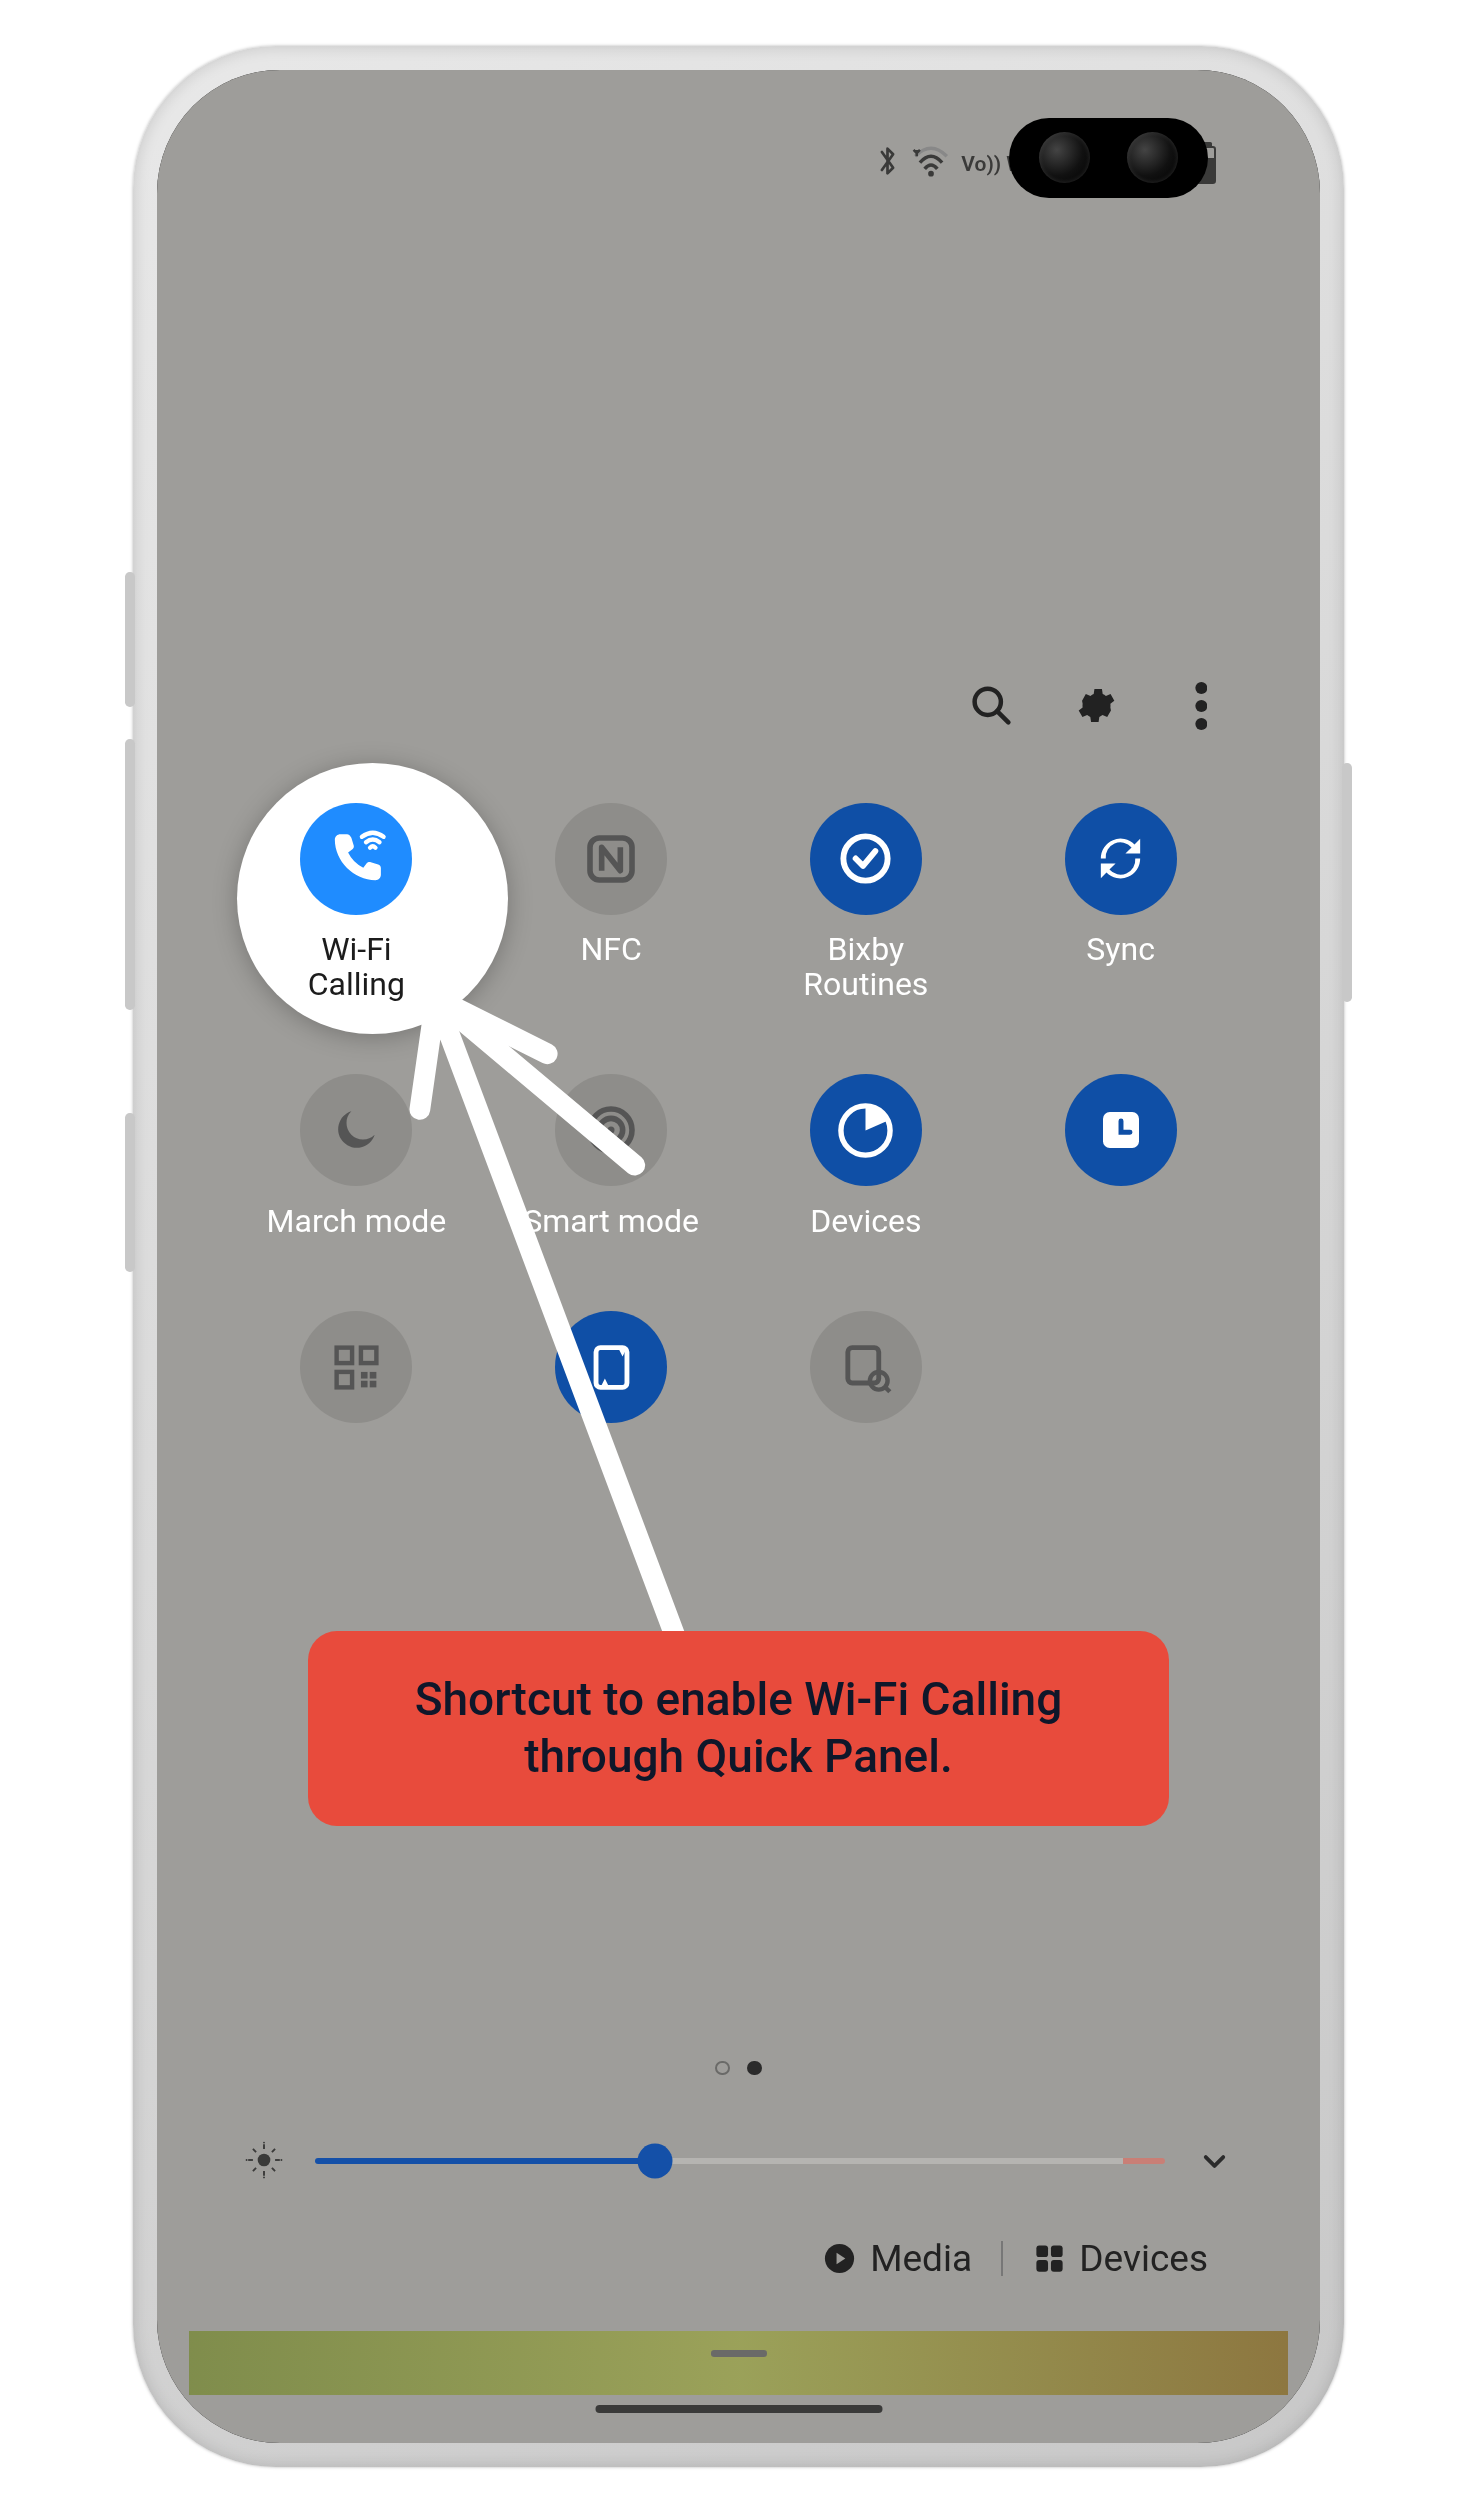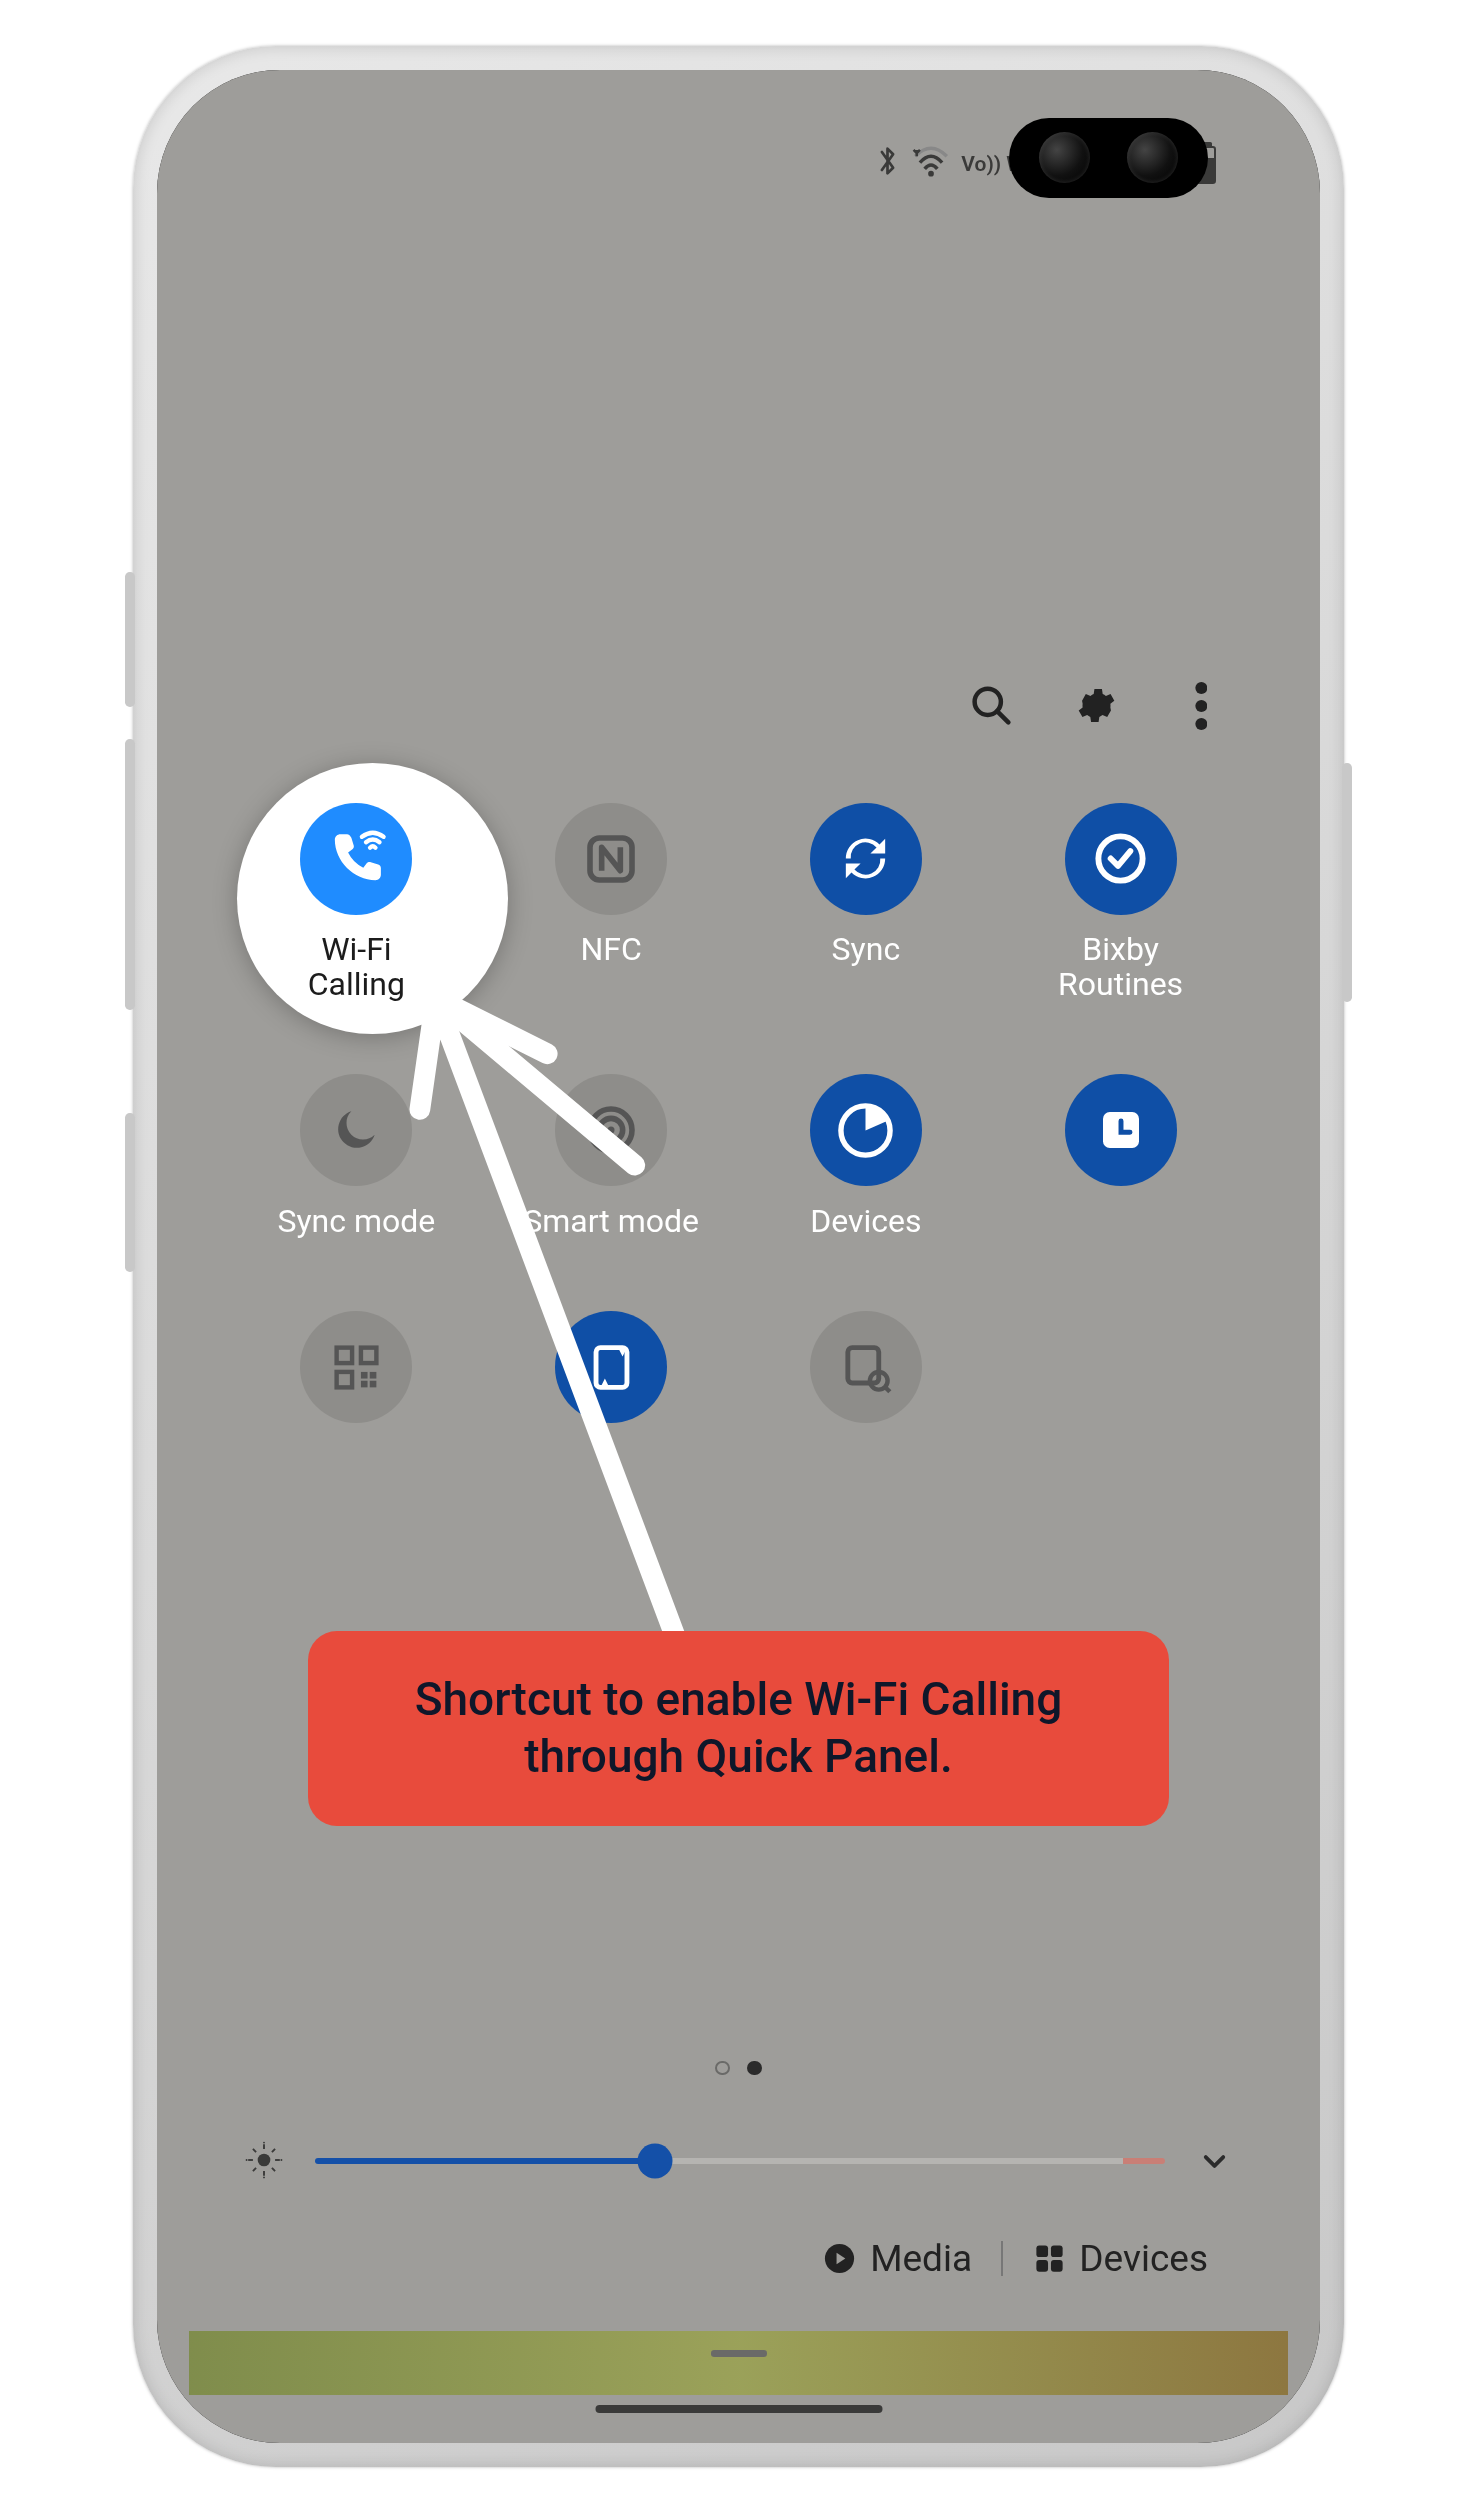--- a/index.html
+++ b/index.html
@@ -269,44 +269,44 @@
           <svg width="56" height="56" viewBox="0 0 24 24">
               <rect x="3" y="3" width="18" height="18" rx="4" fill="none" stroke="#555" stroke-width="2.4"></rect>
               <path d="M8 17 V7 L16 17 V7" fill="none" stroke="#555" stroke-width="2.4" stroke-linejoin="round"></path>
             </svg>
         </div>
         <div class="tile-label">NFC</div>
       </div>
       <div class="tile">
         <div class="tile-icon tile-on">
           <svg width="59" height="59" viewBox="0 0 24 24">
-              <path d="M4 12a8 8 0 0113.7-5.7L20 4v6h-6l2.5-2.5A6 6 0 006 12M20 12a8 8 0 01-13.7 5.7L4 20v-6h6l-2.5 2.5A6 6 0 0018 12" fill="#fff"></path>
-            </svg>
-        </div>
-        <div class="tile-label">Sync</div>
-      </div>
-      <div class="tile">
-        <div class="tile-icon tile-on">
-          <svg width="59" height="59" viewBox="0 0 24 24">
               <circle cx="12" cy="12" r="9" fill="none" stroke="#fff" stroke-width="2.4"></circle>
               <path d="M8 12l3 3 5-6" fill="none" stroke="#fff" stroke-width="2.4" stroke-linecap="round" stroke-linejoin="round"></path>
               <path d="M12 3v-1 M12 22v-1" stroke="#fff" stroke-width="2"></path>
             </svg>
         </div>
         <div class="tile-label">Bixby
 Routines</div>
       </div>
+      <div class="tile">
+        <div class="tile-icon tile-on">
+          <svg width="59" height="59" viewBox="0 0 24 24">
+              <path d="M4 12a8 8 0 0113.7-5.7L20 4v6h-6l2.5-2.5A6 6 0 006 12M20 12a8 8 0 01-13.7 5.7L4 20v-6h6l-2.5 2.5A6 6 0 0018 12" fill="#fff"></path>
+            </svg>
+        </div>
+        <div class="tile-label">Sync</div>
+      </div>
 
       <div class="tile">
         <div class="tile-icon tile-off">
           <svg width="56" height="56" viewBox="0 0 24 24">
               <path d="M20 14A8 8 0 1110 4a6.5 6.5 0 0010 10z" fill="#555"></path>
             </svg>
         </div>
-        <div class="tile-label">Sync mode</div>
+        <div class="tile-label">March mode</div>
       </div>
       <div class="tile">
         <div class="tile-icon tile-off">
           <svg width="56" height="56" viewBox="0 0 24 24">
               <circle cx="12" cy="12" r="9" fill="none" stroke="#555" stroke-width="2.4"></circle>
               <circle cx="12" cy="12" r="5" fill="none" stroke="#555" stroke-width="2.4"></circle>
               <circle cx="12" cy="12" r="1.5" fill="#555"></circle>
             </svg>
         </div>
         <div class="tile-label">Smart mode</div>

